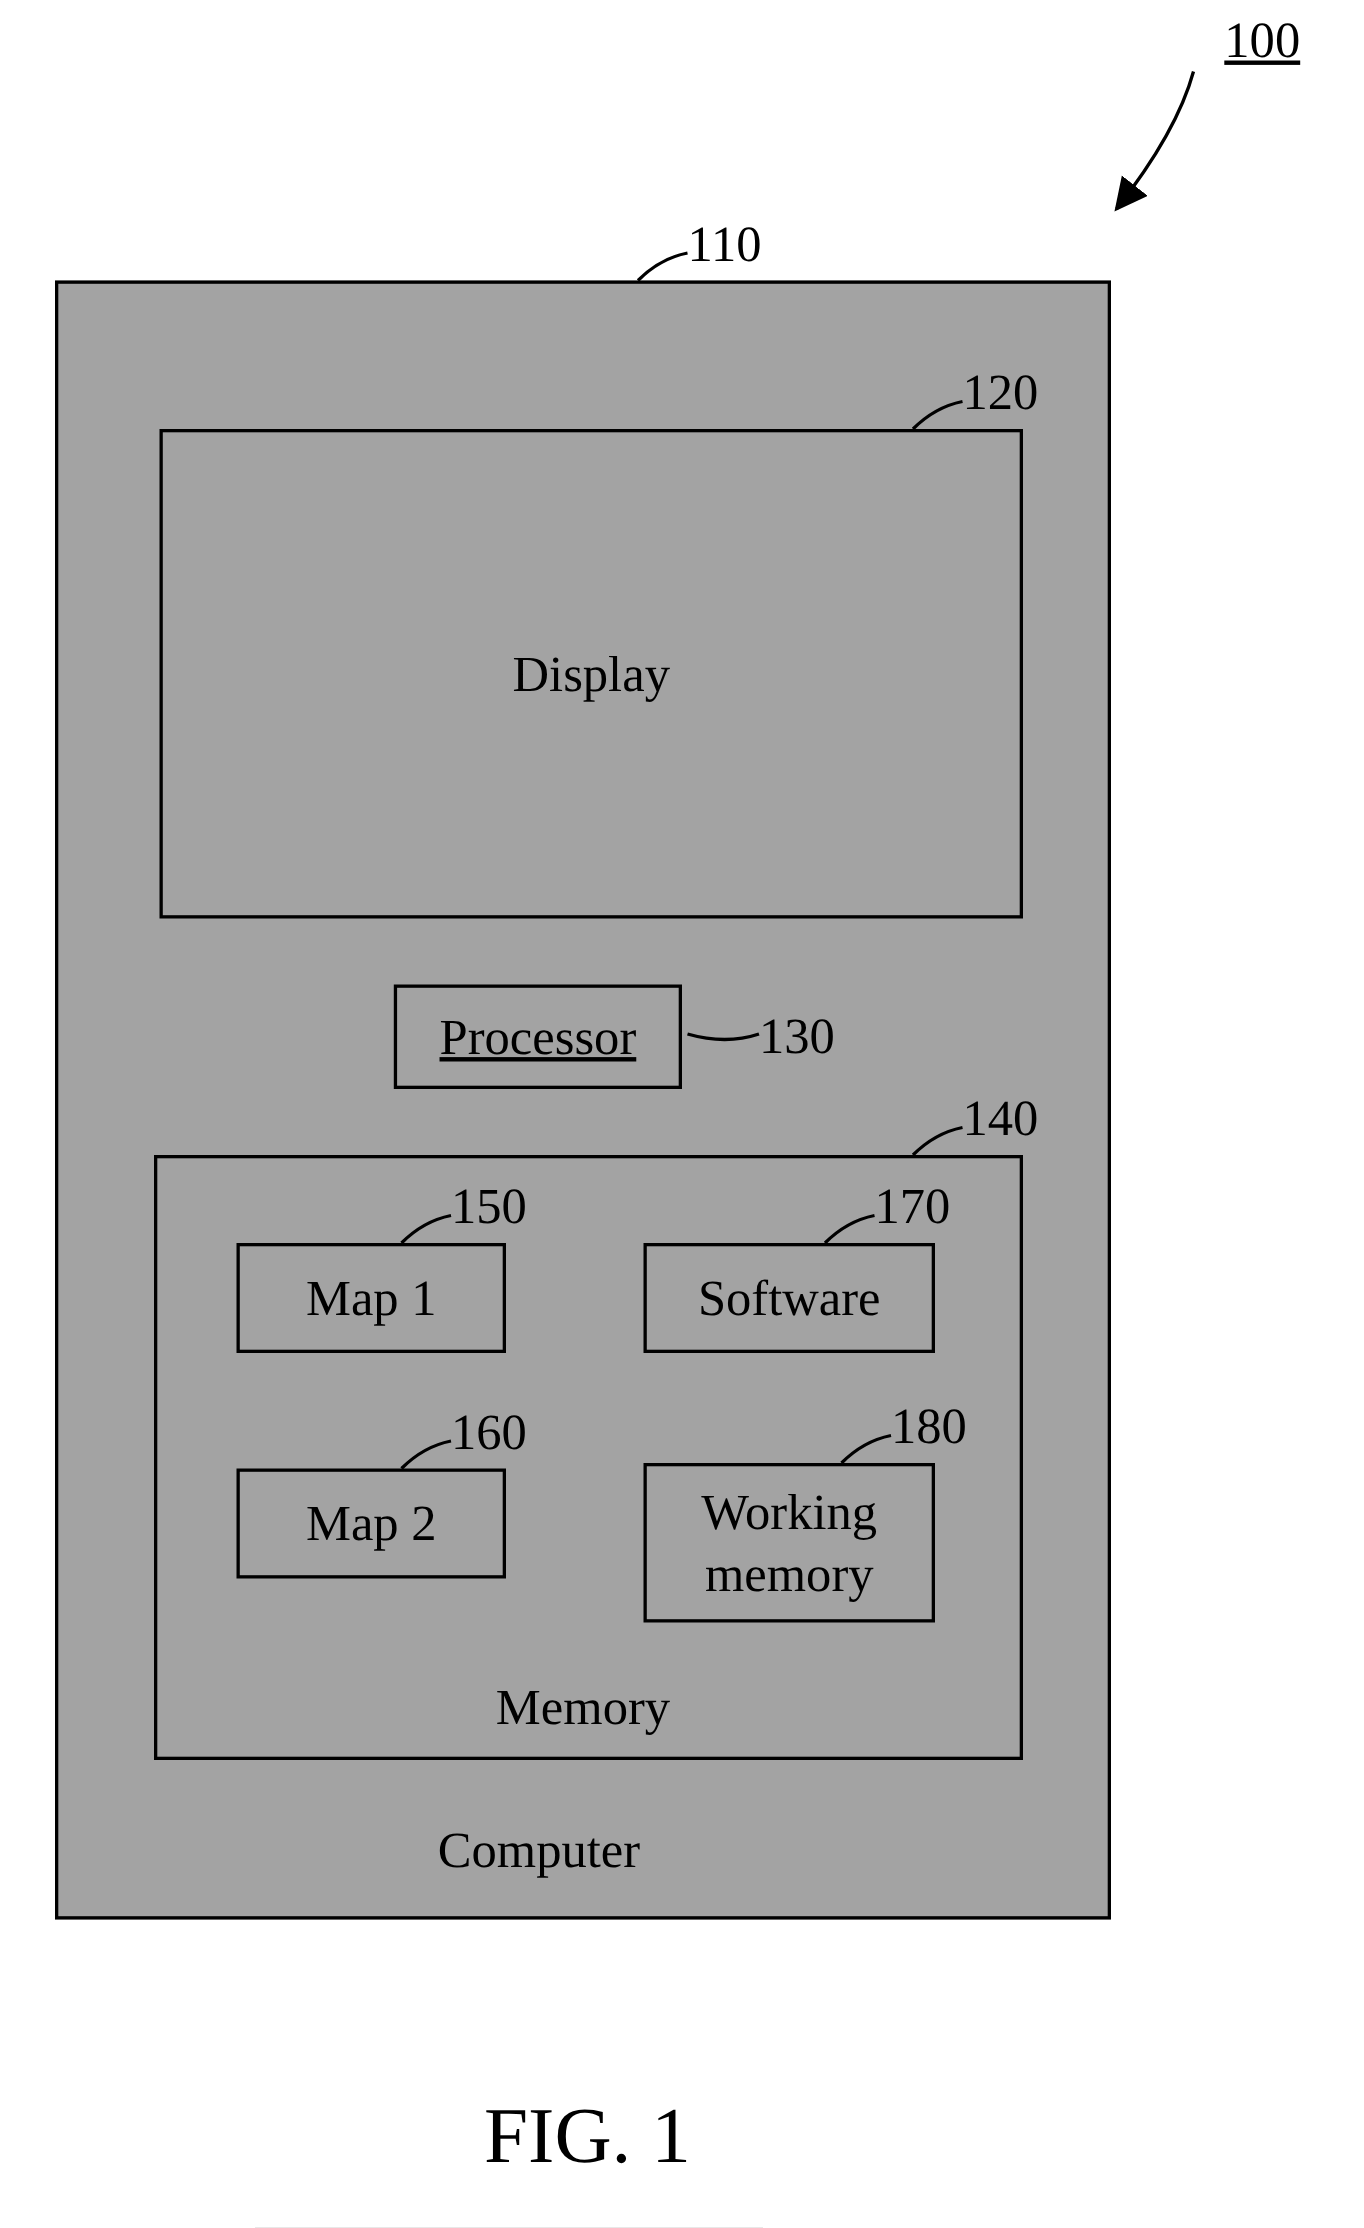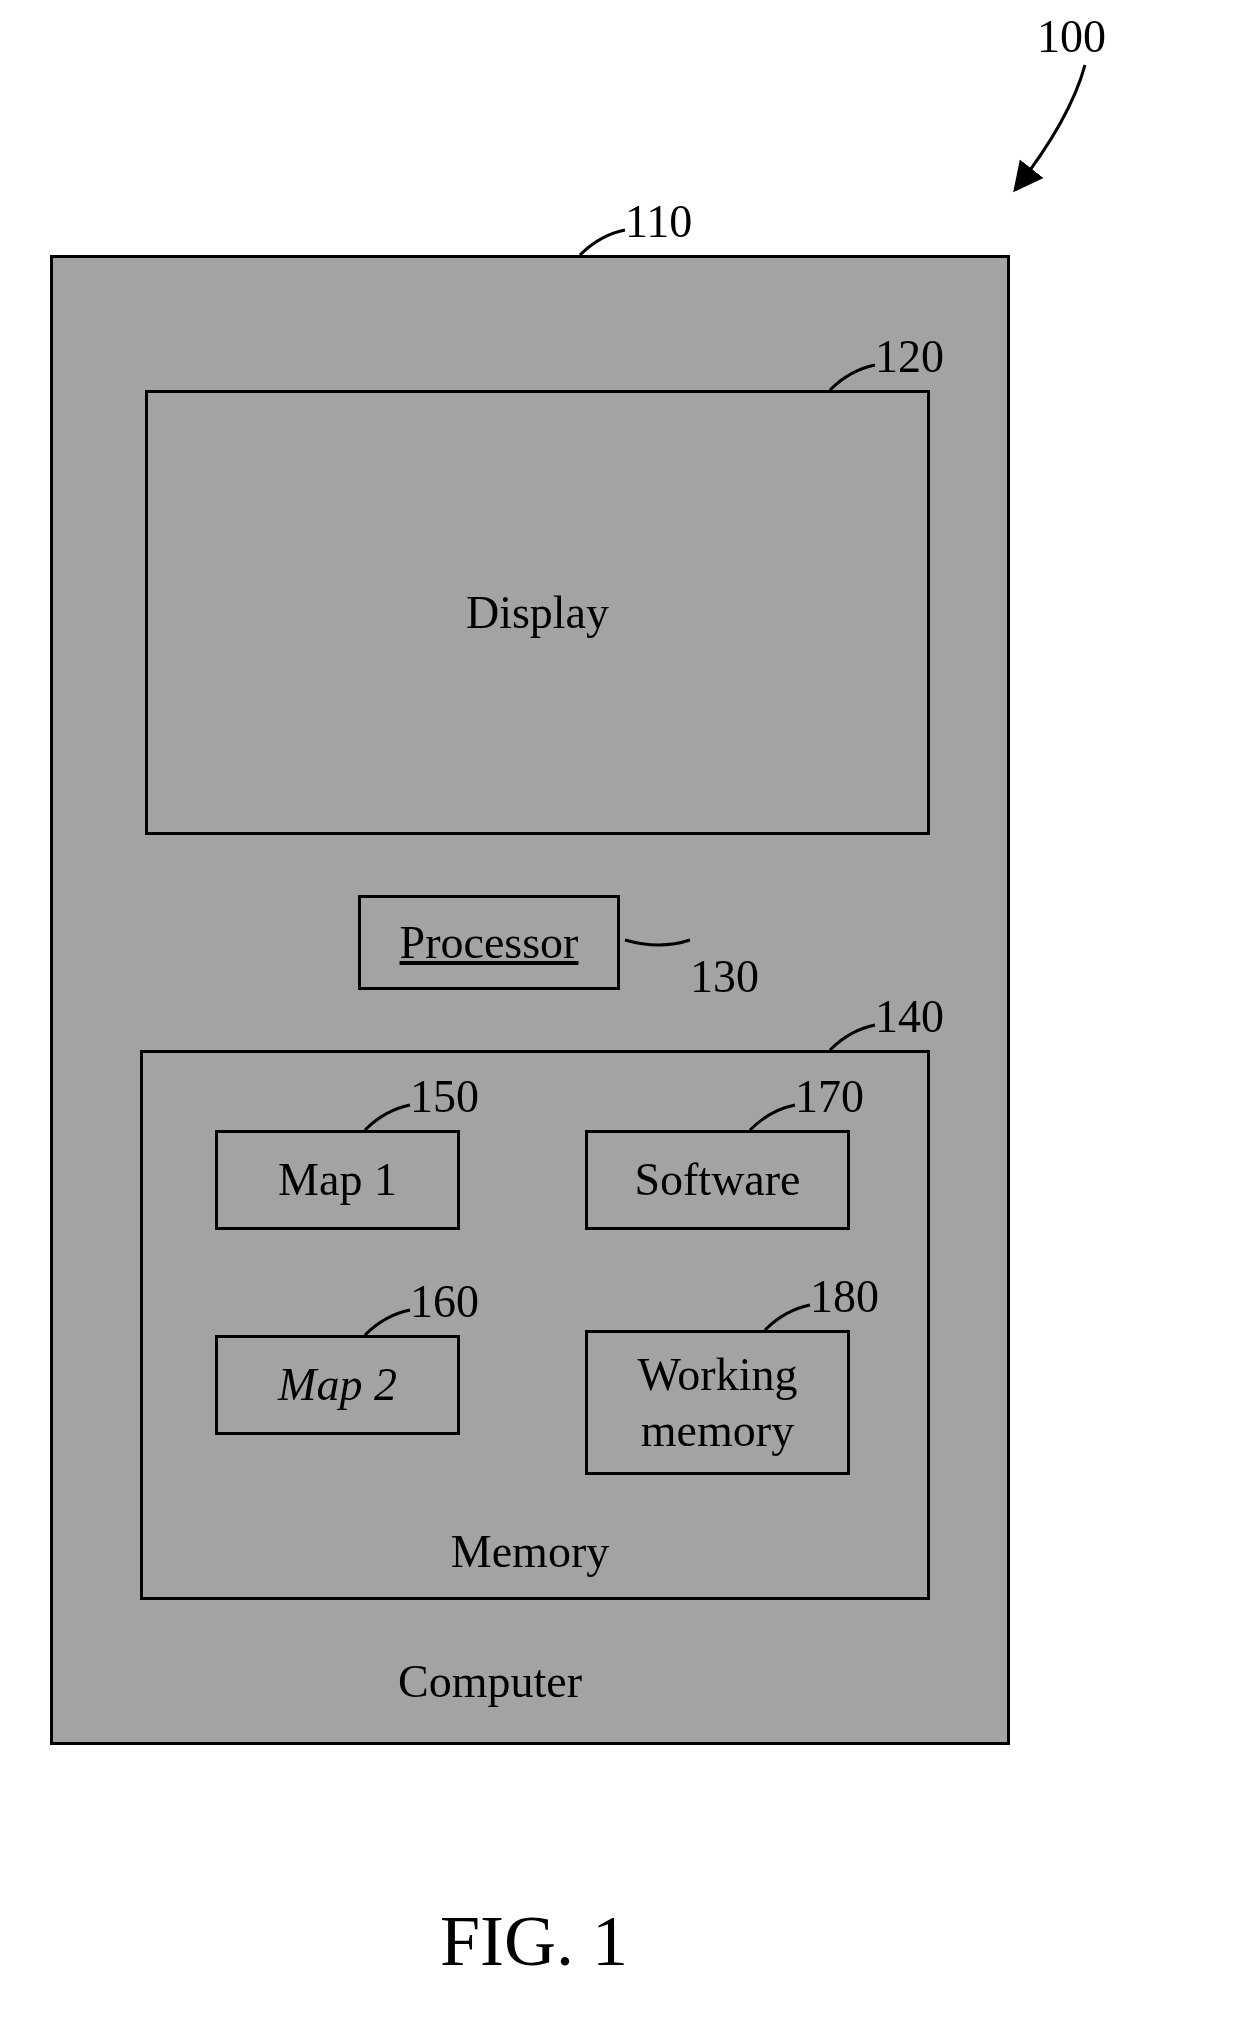--- a/index.html
+++ b/index.html
@@ -63,36 +63,36 @@
   </div>
 
   <div class="box" style="left:140px; top:1050px; width:790px; height:550px;"></div>
   <div class="label" style="left:430px; top:1525px; width:200px;">Memory</div>
 
   <div class="box centered" style="left:215px; top:1130px; width:245px; height:100px;">
     <span class="label" style="position:static;">Map 1</span>
   </div>
 
   <div class="box centered" style="left:215px; top:1335px; width:245px; height:100px;">
-    <span class="label" style="position:static;font-style:italic;">Map 2</span>
+    <span class="label" style="position:static;">Map 2</span>
   </div>
 
   <div class="box centered" style="left:585px; top:1330px; width:265px; height:145px;">
     <span class="label" style="position:static; white-space:pre-line;">Working
 memory</span>
   </div>
 
   <div class="box centered" style="left:585px; top:1130px; width:265px; height:100px;">
     <span class="label" style="position:static;">Software</span>
   </div>
 
-  <div class="label" style="left:1037px; top:10px;">100</div>
+  <div class="label" style="left:1113px; top:10px;text-decoration:underline;">100</div>
   <div class="label" style="left:625px; top:195px;">110</div>
   <div class="label" style="left:875px; top:330px;">120</div>
-  <div class="label" style="left:690px; top:950px;text-align:right;">130</div>
+  <div class="label" style="left:690px; top:915px;text-align:right;">130</div>
   <div class="label" style="left:875px; top:990px;">140</div>
   <div class="label" style="left:410px; top:1070px;">150</div>
   <div class="label" style="left:410px; top:1275px;">160</div>
   <div class="label" style="left:795px; top:1070px;">170</div>
   <div class="label" style="left:810px; top:1270px;">180</div>
 
   <svg class="leader" style="left:985px; top:60px; width:120px; height:140px;">
     <defs>
       <marker id="arrowhead" markerWidth="12" markerHeight="12" refX="9" refY="5" orient="auto">
         <path d="M0,0 L10,5 L0,10 Z" fill="#000"></path>

